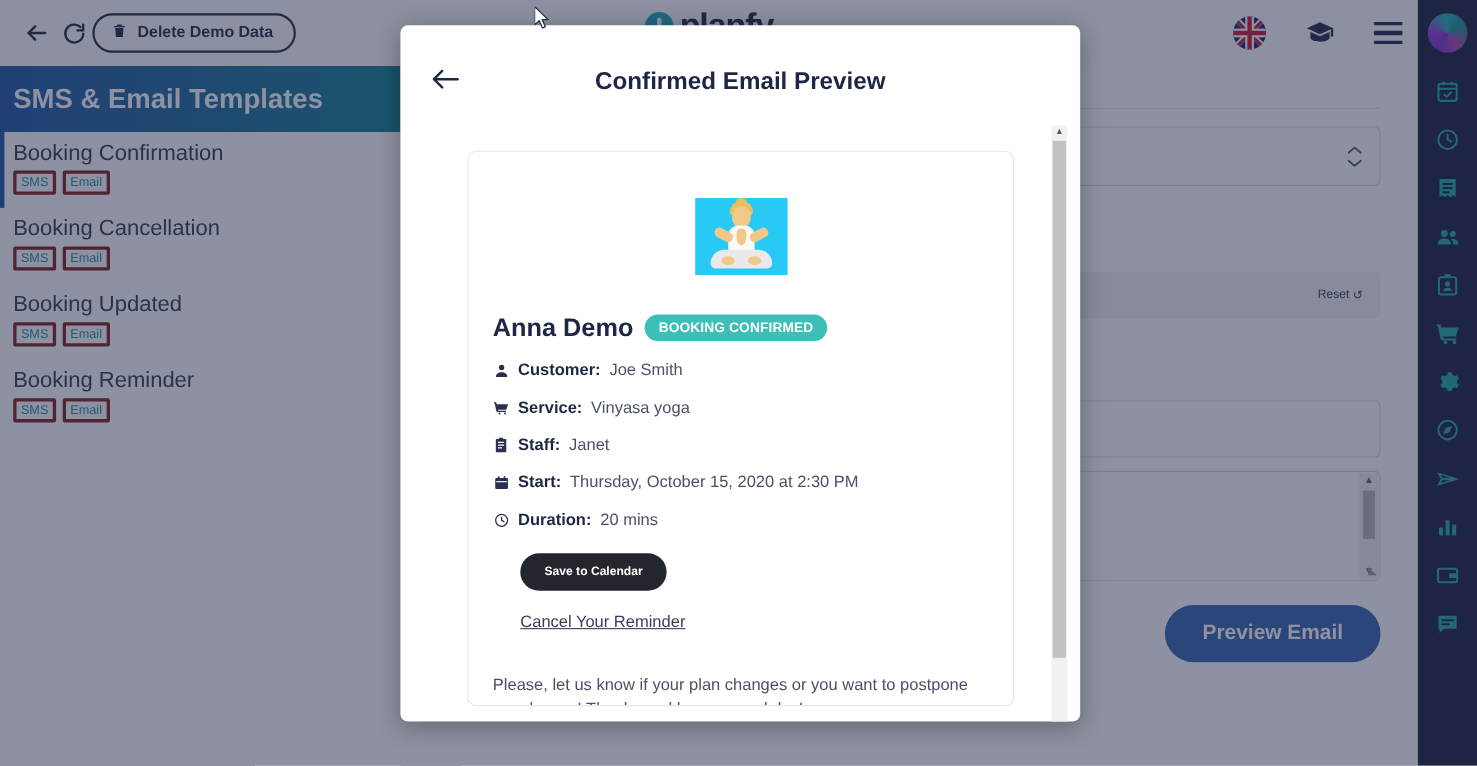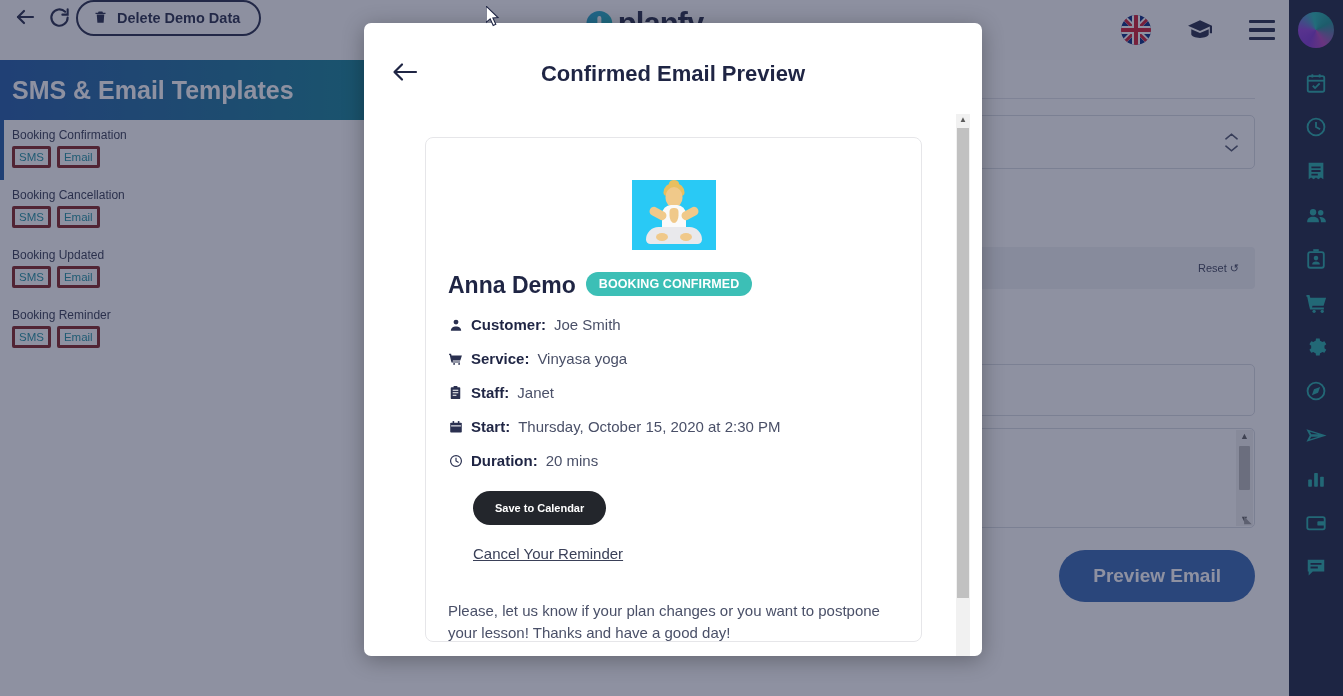--- a/index.html
+++ b/index.html
@@ -11,21 +11,21 @@
   }
   #root { position: relative; width: 1343px; height: 696px; overflow: hidden; }
 
   
   #bg { position: absolute; inset: 0; background: #ffffff; }
 
   
   #topbar {
     position: absolute; left: 0; top: 0; width: 1289px; height: 60px;
     background: #fdfdfd;
-    display: flex; align-items: flex-start; padding-left: 8px;
+    display: flex; align-items: center; padding-left: 16px;
   }
   .tb-icon { width: 34px; height: 34px; display: flex; align-items: center; justify-content: center; color: #1f2544; }
   .tb-icon svg { display: block; }
   #delete-demo-btn {
     display: flex; align-items: center; gap: 9px;
     border: 2px solid #1f2544; border-radius: 22px;
     height: 36px; padding: 0 19px 0 15px;
     color: #1f2544; font-size: 14.5px; font-weight: 600; background: transparent;
     font-family: "Liberation Sans", sans-serif; cursor: pointer; white-space: nowrap;
   }
@@ -64,21 +64,21 @@
   #tpl-panel { position: absolute; left: 0; top: 60px; width: 364px; bottom: 0; background: #ffffff; }
   #tpl-header {
     height: 60px; display: flex; align-items: center; padding-left: 12px;
     background: linear-gradient(90deg, #1b56a4 0%, #17689c 45%, #0d7f93 100%);
     color: #ffffff; font-size: 25px; font-weight: 700;
   }
   .tpl-item { position: relative; padding: 8px 12px 12px 12px; }
   .tpl-item.active::before {
     content: ""; position: absolute; left: 0; top: 0; bottom: 0; width: 4px; background: #1b56a4;
   }
-  .tpl-name { font-size: 12px; color: #30364f; margin-bottom: 4px; }
+  .tpl-name { font-size: 20px; color: #30364f; margin-bottom: 4px; }
   .tpl-badges { display: flex; gap: 6px; }
   .tpl-badge {
     border: 3px solid #7f1d1d; color: #1a8fa0; font-size: 11.5px;
     padding: 1px 4px; border-radius: 2px; line-height: 14px;
   }
 
   
   #form-panel { position: absolute; left: 420px; top: 60px; right: 54px; bottom: 0; background: #ffffff; padding: 18px 34px 0 34px; }
   .fp-divider { height: 1px; background: #e0e2e8; margin-top: 20px; }
   .fp-select {
@@ -168,21 +168,21 @@
   .yg-hair { position: absolute; left: 50%; top: 3px; transform: translateX(-50%); width: 21px; height: 13px; background: #e8bf5f; border-radius: 11px 11px 4px 4px; }
   .yg-bun { position: absolute; left: 50%; top: 0px; transform: translateX(-50%); width: 10px; height: 7px; background: #e8bf5f; border-radius: 50%; }
   .yg-body { position: absolute; left: 50%; top: 25px; transform: translateX(-50%); width: 24px; height: 26px; background: #fafafa; border-radius: 9px 9px 4px 4px; }
   .yg-armL { position: absolute; left: 17px; top: 29px; width: 18px; height: 9px; background: #f0c98a; border-radius: 6px; transform: rotate(28deg); }
   .yg-armR { position: absolute; right: 17px; top: 29px; width: 18px; height: 9px; background: #f0c98a; border-radius: 6px; transform: rotate(-28deg); }
   .yg-hands { position: absolute; left: 50%; top: 28px; transform: translateX(-50%); width: 9px; height: 15px; background: #f0c98a; border-radius: 4px 4px 50% 50%; }
   .yg-legs { position: absolute; left: 50%; bottom: 6px; transform: translateX(-50%); width: 56px; height: 17px; background: #e9e9ec; border-radius: 28px 28px 10px 10px; }
   .yg-footL { position: absolute; left: 24px; bottom: 9px; width: 12px; height: 8px; background: #f0c98a; border-radius: 50%; }
   .yg-footR { position: absolute; right: 24px; bottom: 9px; width: 12px; height: 8px; background: #f0c98a; border-radius: 50%; }
 
-  #name-row { display: flex; align-items: flex-start; gap: 10px; margin-top: 22px; }
+  #name-row { display: flex; align-items: center; gap: 10px; margin-top: 34px; }
   #client-name { font-size: 23px; font-weight: 700; color: #1f2544; }
   #status-badge {
     background: #3cbfb6; color: #ffffff; font-size: 12.5px; font-weight: 700;
     padding: 5px 13px; border-radius: 13px; letter-spacing: 0.1px;
   }
   .detail-row { display: flex; align-items: center; gap: 8px; margin-top: 17px; font-size: 15px; color: #4a5068; }
   .detail-row .d-icon { width: 15px; height: 15px; display: flex; align-items: center; justify-content: center; color: #2a3050; flex: 0 0 15px; }
   .detail-row .d-label { font-weight: 700; color: #1f2544; }
   .detail-row .d-value { color: #4a5068; }
   #save-cal-btn {

